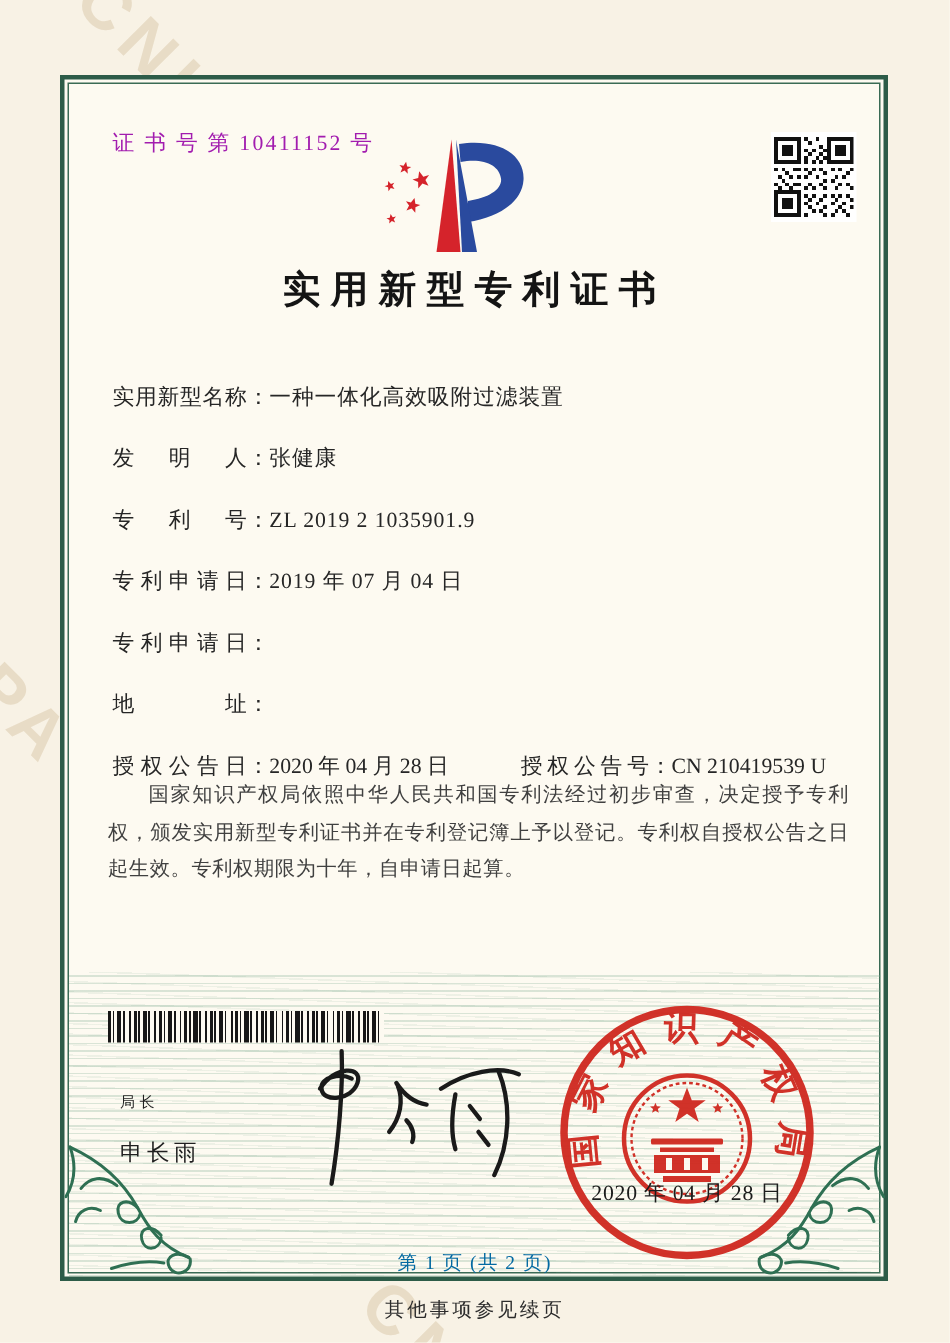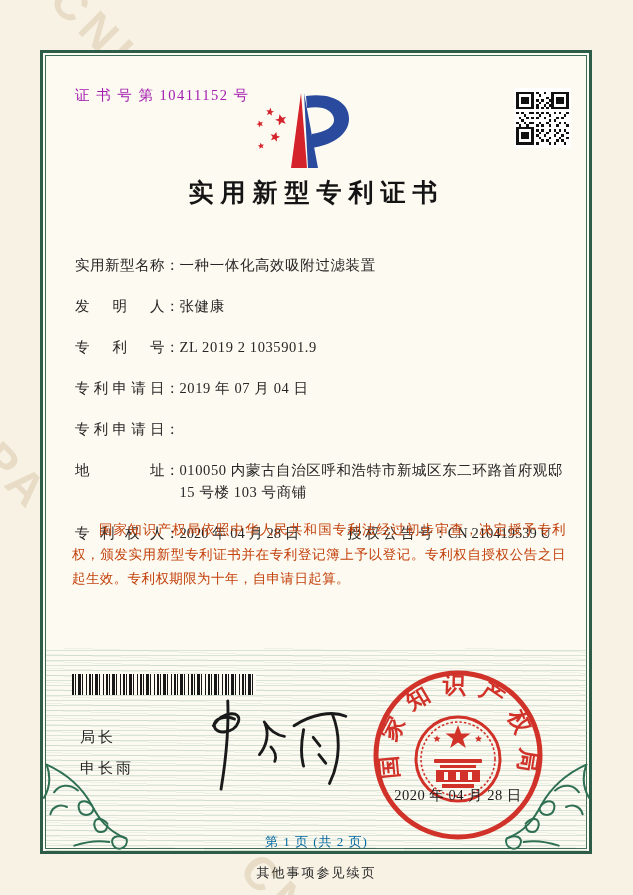--- a/index.html
+++ b/index.html
@@ -41,31 +41,31 @@
     display:inline-block;width:90px;flex:0 0 90px;
     text-align:justify;text-align-last:justify;letter-spacing:0.5px;
   }
   .fcolon{flex:0 0 12px;}
   .fvalue{flex:1;letter-spacing:0.6px;}
   .frow-double{display:flex;line-height:22px;}
   .fgroup{display:flex;}
   .fgroup .flabel2{display:inline-block;width:86px;text-align:justify;text-align-last:justify;letter-spacing:0.5px;}
   .paras{
     position:absolute;left:72px;top:518px;width:494px;z-index:3;
-    font-size:13.5px;line-height:24.6px;text-align:justify;color:#c2410c;
+    font-size:13.5px;line-height:24.6px;text-align:justify;color:#404040;
   }
   .paras p{margin:0;text-indent:2em;letter-spacing:0.4px;}
   .barcode{
     position:absolute;left:72px;top:674px;width:184px;height:21px;z-index:3;
     background:repeating-linear-gradient(90deg,
       #161616 0 2px,#fdfaf1 2px 3px,#161616 3px 4px,#fdfaf1 4px 6px,
       #161616 6px 9px,#fdfaf1 9px 10px,#161616 10px 11px,#fdfaf1 11px 14px,
       #161616 14px 15px,#fdfaf1 15px 17px);
   }
-  .sig-title{position:absolute;left:80px;top:728px;z-index:3;font-family:"Liberation Sans","DejaVu Sans",sans-serif;font-size:15px;letter-spacing:3px;color:#1f1f1f;}
+  .sig-title{position:absolute;left:80px;top:728px;z-index:3;font-family:"Liberation Sans","DejaVu Sans",sans-serif;font-size:10px;letter-spacing:3px;color:#1f1f1f;}
   .sig-name{position:absolute;left:80px;top:759px;z-index:3;font-family:Liberation Serif, serif;font-size:15px;letter-spacing:3px;color:#1f1f1f;}
   .sig-hand{position:absolute;left:185px;top:697px;width:170px;height:96px;z-index:3;}
   .seal{position:absolute;left:370px;top:667px;width:176px;height:176px;z-index:4;opacity:0.94;}
   .seal-date{
     position:absolute;left:388px;top:786px;width:140px;z-index:5;
     font-size:14.5px;letter-spacing:0.5px;color:#1c1c1c;text-align:center;white-space:nowrap;
   }
   .page-num{position:absolute;left:0;right:0;top:833px;z-index:3;text-align:center;font-size:13px;letter-spacing:1px;color:#0369a1;}
   .footer-note{position:absolute;left:0;right:0;top:864px;z-index:2;text-align:center;font-size:13px;letter-spacing:2px;color:#2b2b2b;}
   .corner{position:absolute;width:92px;height:92px;z-index:2;}
@@ -181,25 +181,24 @@
       <span class="fcolon">：</span>
       <span class="fvalue">2019 年 07 月 04 日</span>
   </div>
   <div class="frow">
     <span class="flabel">专利申请日</span>
       <span class="fcolon">：</span>
   </div>
   <div class="frow">
     <span class="flabel">地址</span>
       <span class="fcolon">：</span>
-      <span class="fvalue">010050 内蒙古自治区呼和浩特市新城区东二环路首府观邸 15 号楼 103 号商铺</span>
   </div>
   <div class="frow-double">
     <div class="fgroup">
-      <span class="flabel">专利权人</span>
+      <span class="flabel">授权公告日</span>
         <span class="fcolon">：</span>
         <span>2020 年 04 月 28 日</span>
     </div>
     <div class="fgroup" style="margin-left:48px;">
       <span class="flabel2">授权公告号</span>
         <span class="fcolon">：</span>
         <span>CN 210419539 U</span>
     </div>
   </div>
 </div>

